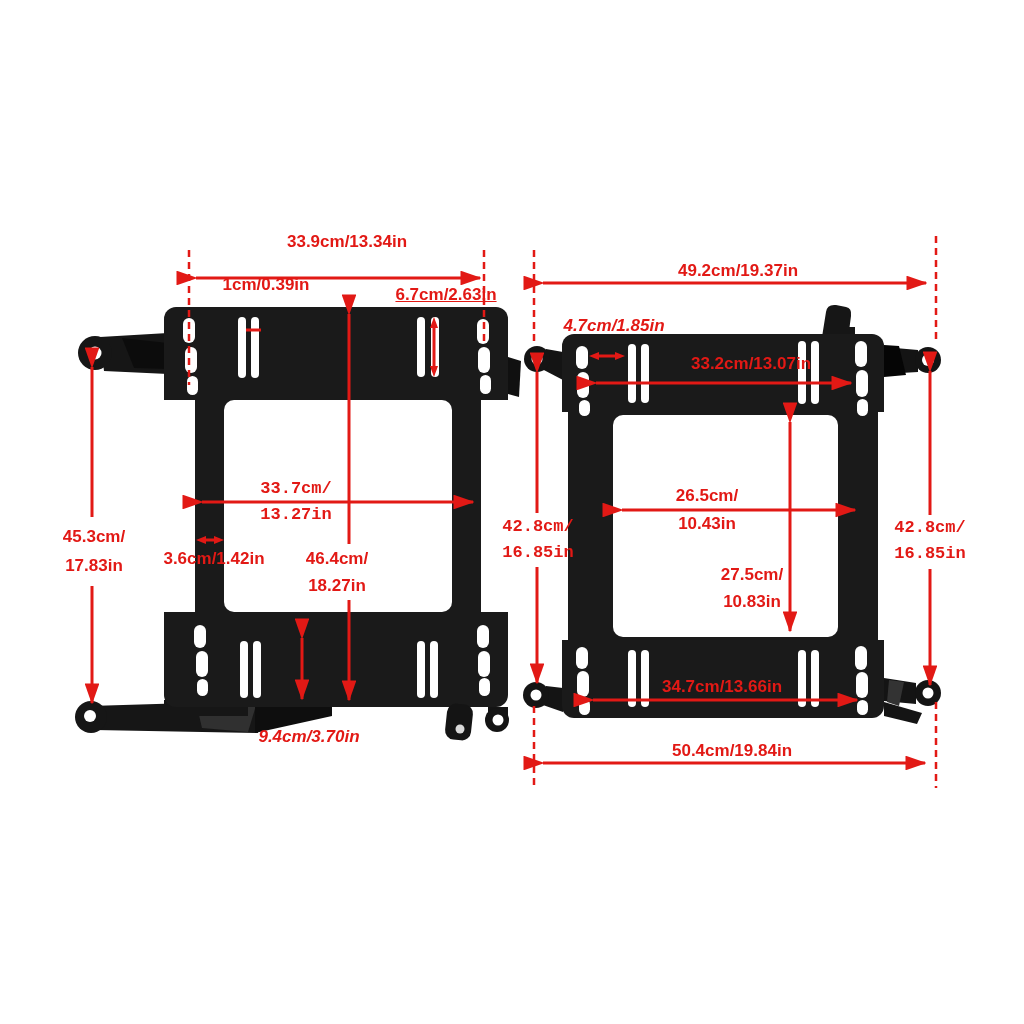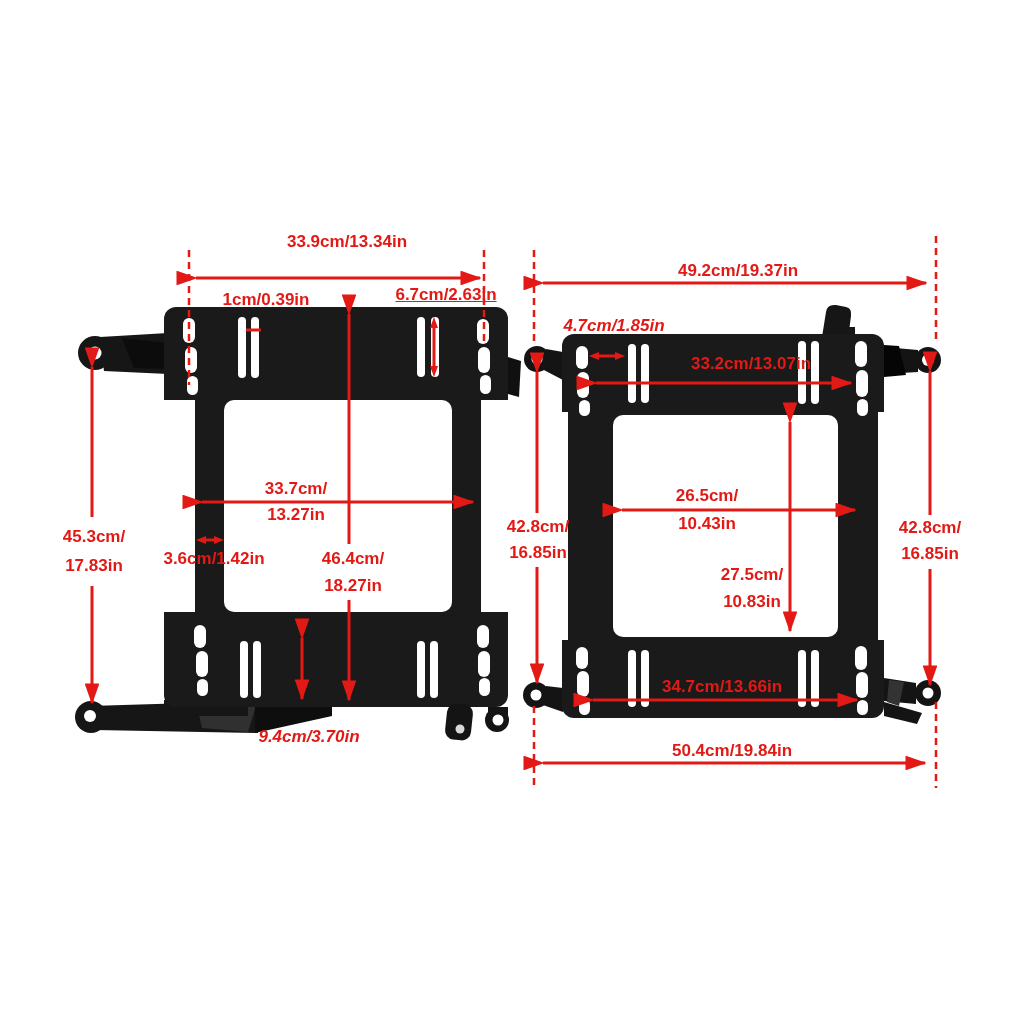--- a/index.html
+++ b/index.html
@@ -7,21 +7,21 @@
     position:relative;width:1024px;height:797px;background:#ffffff;
     font-family:"Liberation Sans", sans-serif;overflow:hidden;
   }
   #diagram-svg{position:absolute;left:0;top:0;}
   .dim{
     position:absolute;color:#e21915;font-weight:700;font-size:17px;
     white-space:nowrap;text-align:center;transform:translate(-50%,-50%);
     line-height:20px;letter-spacing:0px;
   }
   .dim .ln{display:block;}
-  .lh26 .ln{line-height:26px;}
+  .lh26 .ln{line-height:26px;font-family:Liberation Mono, monospace;}
   .lh27 .ln{line-height:27px;}
   .lh28 .ln{line-height:28px;}
   .lh29 .ln{line-height:29px;text-align:center;}
 </style>
 </head>
 <body>
 
 <div id="canvas">
 
 <svg id="diagram-svg" width="1024" height="1024" viewBox="0 0 1024 1024">
@@ -183,28 +183,28 @@
     <line x1="930" y1="371" x2="930" y2="515" marker-start="url(#ah)"></line>
     <line x1="930" y1="569" x2="930" y2="685" marker-end="url(#ah)"></line>
 
     <line x1="593" y1="700" x2="857" y2="700" marker-start="url(#ah)" marker-end="url(#ah)"></line>
 
     <line x1="543" y1="763" x2="925" y2="763" marker-start="url(#ah)" marker-end="url(#ah)"></line>
   </g>
 </svg>
 
   <div class="dim" style="left:347px;top:242px;">33.9cm/13.34in</div>
-  <div class="dim" style="left:266px;top:300px;">1cm/0.39in</div>
+  <div class="dim" style="left:266px;top:285px;">1cm/0.39in</div>
   <div class="dim" style="left:446px;top:295px;text-decoration:underline;">6.7cm/2.63in</div>
   <div class="dim lh26" style="left:296px;top:502px;">
     <span class="ln">33.7cm/</span>
     <span class="ln">13.27in</span>
   </div>
   <div class="dim" style="left:214px;top:559px;">3.6cm/1.42in</div>
-  <div class="dim lh27" style="left:353px;top:572px;">
+  <div class="dim lh27" style="left:337px;top:572px;">
     <span class="ln">46.4cm/</span>
     <span class="ln">18.27in</span>
   </div>
   <div class="dim lh29" style="left:94px;top:551px;">
     <span class="ln">45.3cm/</span>
     <span class="ln">17.83in</span>
   </div>
   <div class="dim" style="left:309px;top:737px;font-style:italic;">9.4cm/3.70in</div>
 
   <div class="dim" style="left:738px;top:271px;text-align:center;">49.2cm/19.37in</div>

